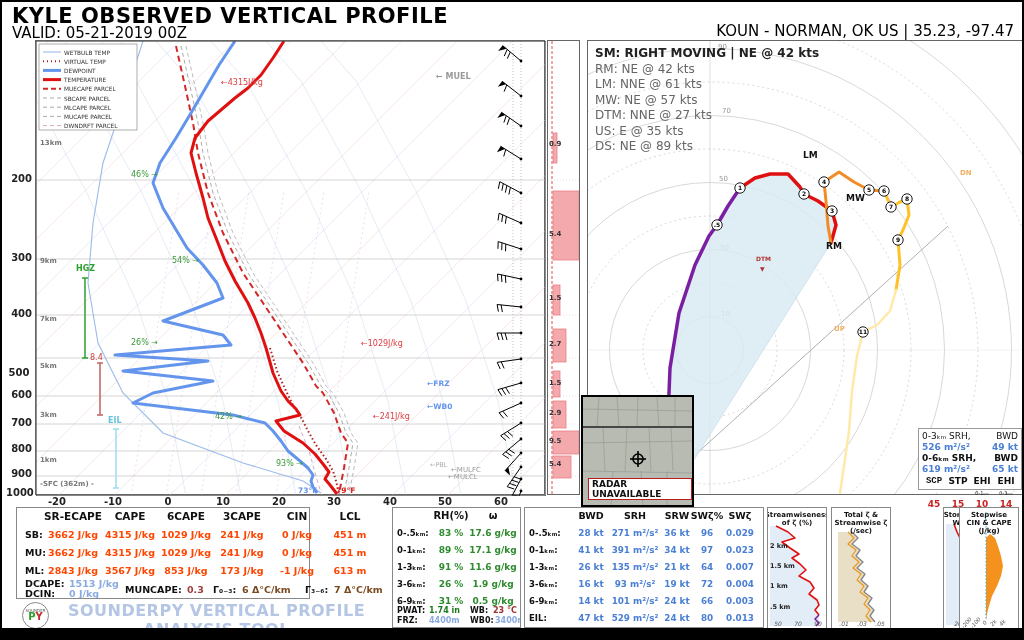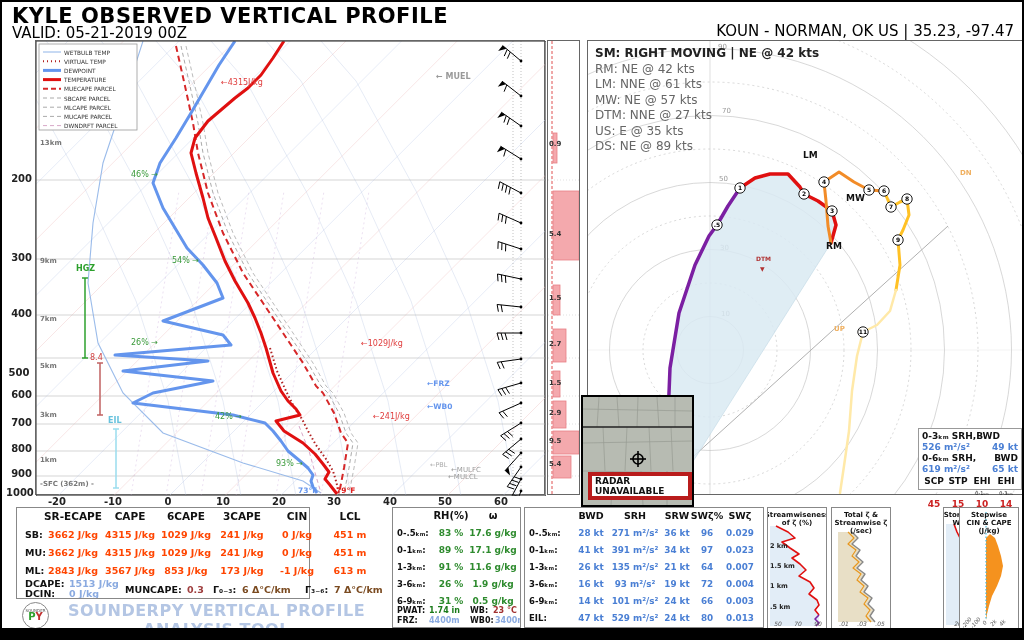--- a/index.html
+++ b/index.html
@@ -342,38 +342,38 @@
     <div style="font-weight:bold;color:#222;">SM: RIGHT MOVING | NE @ 42 kts</div>
     <div>RM: NE @ 42 kts</div>
     <div>LM: NNE @ 61 kts</div>
     <div>MW: NE @ 57 kts</div>
     <div>DTM: NNE @ 27 kts</div>
     <div>US: E @ 35 kts</div>
     <div>DS: NE @ 89 kts</div>
   </div>
 
   <div class="abs panelbox srhbox" style="left:916px;top:426px;width:104px;height:62px;padding:2px 3px;border-color:#999;">
-    <div style="font-weight:bold;color:#111;display:flex;justify-content:flex-start;">
+    <div style="font-weight:normal;color:#111;display:flex;justify-content:space-between;">
       <span>0-3ₖₘ SRH,</span>
       <span>BWD</span>
     </div>
     <div style="font-weight:bold;color:#4a7fd4;display:flex;justify-content:space-between;">
       <span>526 m²/s²</span>
       <span>49 kt</span>
     </div>
     <div style="font-weight:bold;color:#111;display:flex;justify-content:space-between;">
       <span>0-6ₖₘ SRH,</span>
       <span>BWD</span>
     </div>
     <div style="font-weight:bold;color:#4a7fd4;display:flex;justify-content:space-between;">
       <span>619 m²/s²</span>
       <span>65 kt</span>
     </div>
     <div style="font-weight:bold;color:#111;display:flex;justify-content:space-between;text-align:center;margin-top:1px;">
-      <span style="width:25%;">SCP</span>
+      <span style="width:25%;font-family:Liberation Mono, monospace;">SCP</span>
       <span style="width:25%;">STP</span>
       <span style="width:25%;"><span>EHI</span><br><span style="font-size:5px;font-weight:normal;">0-1ₖₘ</span></span>
       <span style="width:25%;"><span>EHI</span><br><span style="font-size:5px;font-weight:normal;">0-3ₖₘ</span></span>
     </div>
     <div style="font-weight:bold;color:#cc2222;display:flex;justify-content:space-between;text-align:center;">
       <span style="width:25%;">45</span>
       <span style="width:25%;">15</span>
       <span style="width:25%;">10</span>
       <span style="width:25%;">14</span>
     </div>
@@ -395,21 +395,21 @@
         <line x1="66" y1="30" x2="68" y2="74" stroke="#979b92" stroke-width="0.7"></line>
         <line x1="88" y1="30" x2="90" y2="74" stroke="#979b92" stroke-width="0.7"></line>
         <line x1="30" y1="74" x2="28" y2="108" stroke="#979b92" stroke-width="0.7"></line>
         <line x1="58" y1="74" x2="60" y2="108" stroke="#979b92" stroke-width="0.7"></line>
         <line x1="84" y1="74" x2="84" y2="108" stroke="#979b92" stroke-width="0.7"></line>
         <line x1="0" y1="30" x2="109" y2="30" stroke="#222" stroke-width="1.6"></line>
         <circle cx="55" cy="62" r="5" fill="none" stroke="#000" stroke-width="1.6"></circle>
         <line x1="47" y1="62" x2="63" y2="62" stroke="#000" stroke-width="1.6"></line>
         <line x1="55" y1="54" x2="55" y2="70" stroke="#000" stroke-width="1.6"></line>
       </svg>
-    <div style="position:absolute;left:5px;bottom:5px;background:#fff;border:4px solid #b91c1c;font-size:9px;font-weight:bold;padding:0 3px;color:#111;">RADAR UNAVAILABLE</div>
+    <div style="position:absolute;left:5px;bottom:5px;background:#fff;border:1px solid #b91c1c;font-size:9px;font-weight:bold;padding:0 3px;color:#111;">RADAR UNAVAILABLE</div>
   </div>
 
   <div class="abs panelbox" style="left:14px;top:505px;width:294px;height:92px;border-color:#888;">
     <svg id="thermo-svg" width="369" height="90">
         <text x="56" y="12" font-family="&quot;DejaVu Sans&quot;,sans-serif" fill="#111" font-size="10.5" font-weight="bold" text-anchor="middle">SR-ECAPE</text>
         <text x="113" y="12" font-family="&quot;DejaVu Sans&quot;,sans-serif" fill="#111" font-size="10.5" font-weight="bold" text-anchor="middle">CAPE</text>
         <text x="169" y="12" font-family="&quot;DejaVu Sans&quot;,sans-serif" fill="#111" font-size="10.5" font-weight="bold" text-anchor="middle">6CAPE</text>
         <text x="225" y="12" font-family="&quot;DejaVu Sans&quot;,sans-serif" fill="#111" font-size="10.5" font-weight="bold" text-anchor="middle">3CAPE</text>
         <text x="280" y="12" font-family="&quot;DejaVu Sans&quot;,sans-serif" fill="#111" font-size="10.5" font-weight="bold" text-anchor="middle">CIN</text>
         <text x="333" y="12" font-family="&quot;DejaVu Sans&quot;,sans-serif" fill="#111" font-size="10.5" font-weight="bold" text-anchor="middle">LCL</text>

